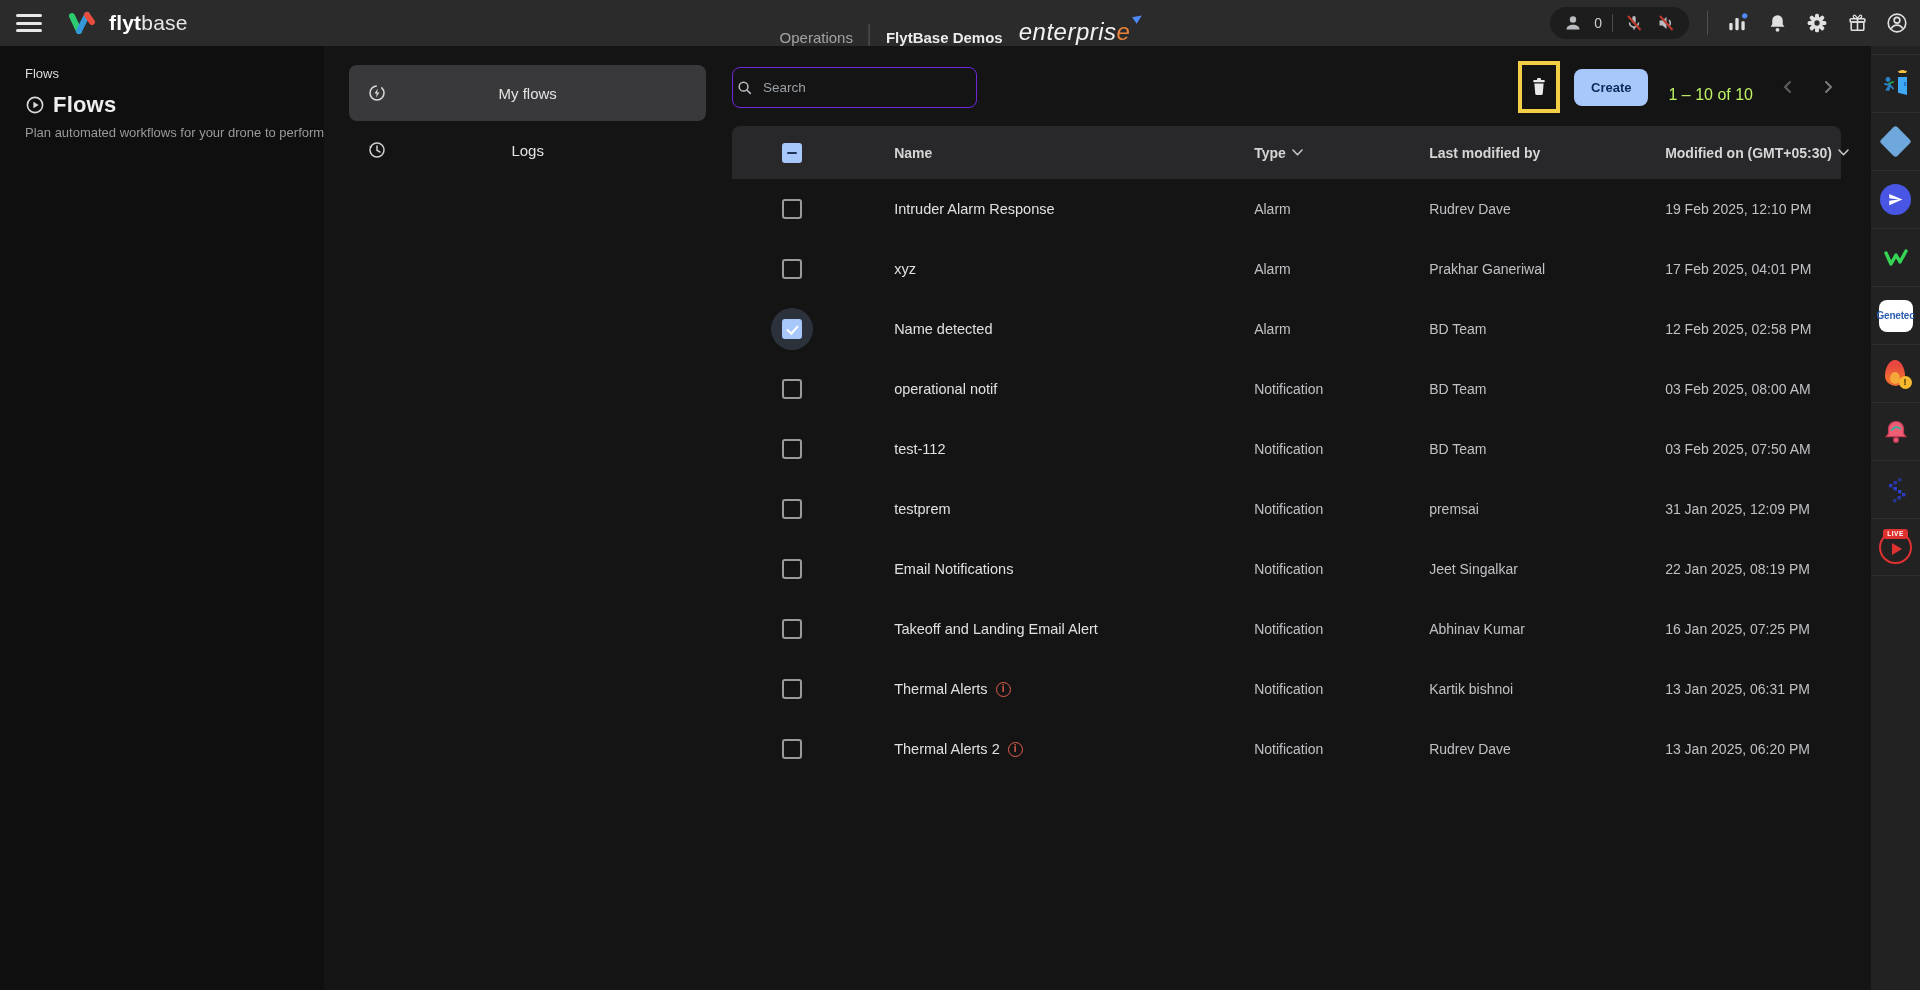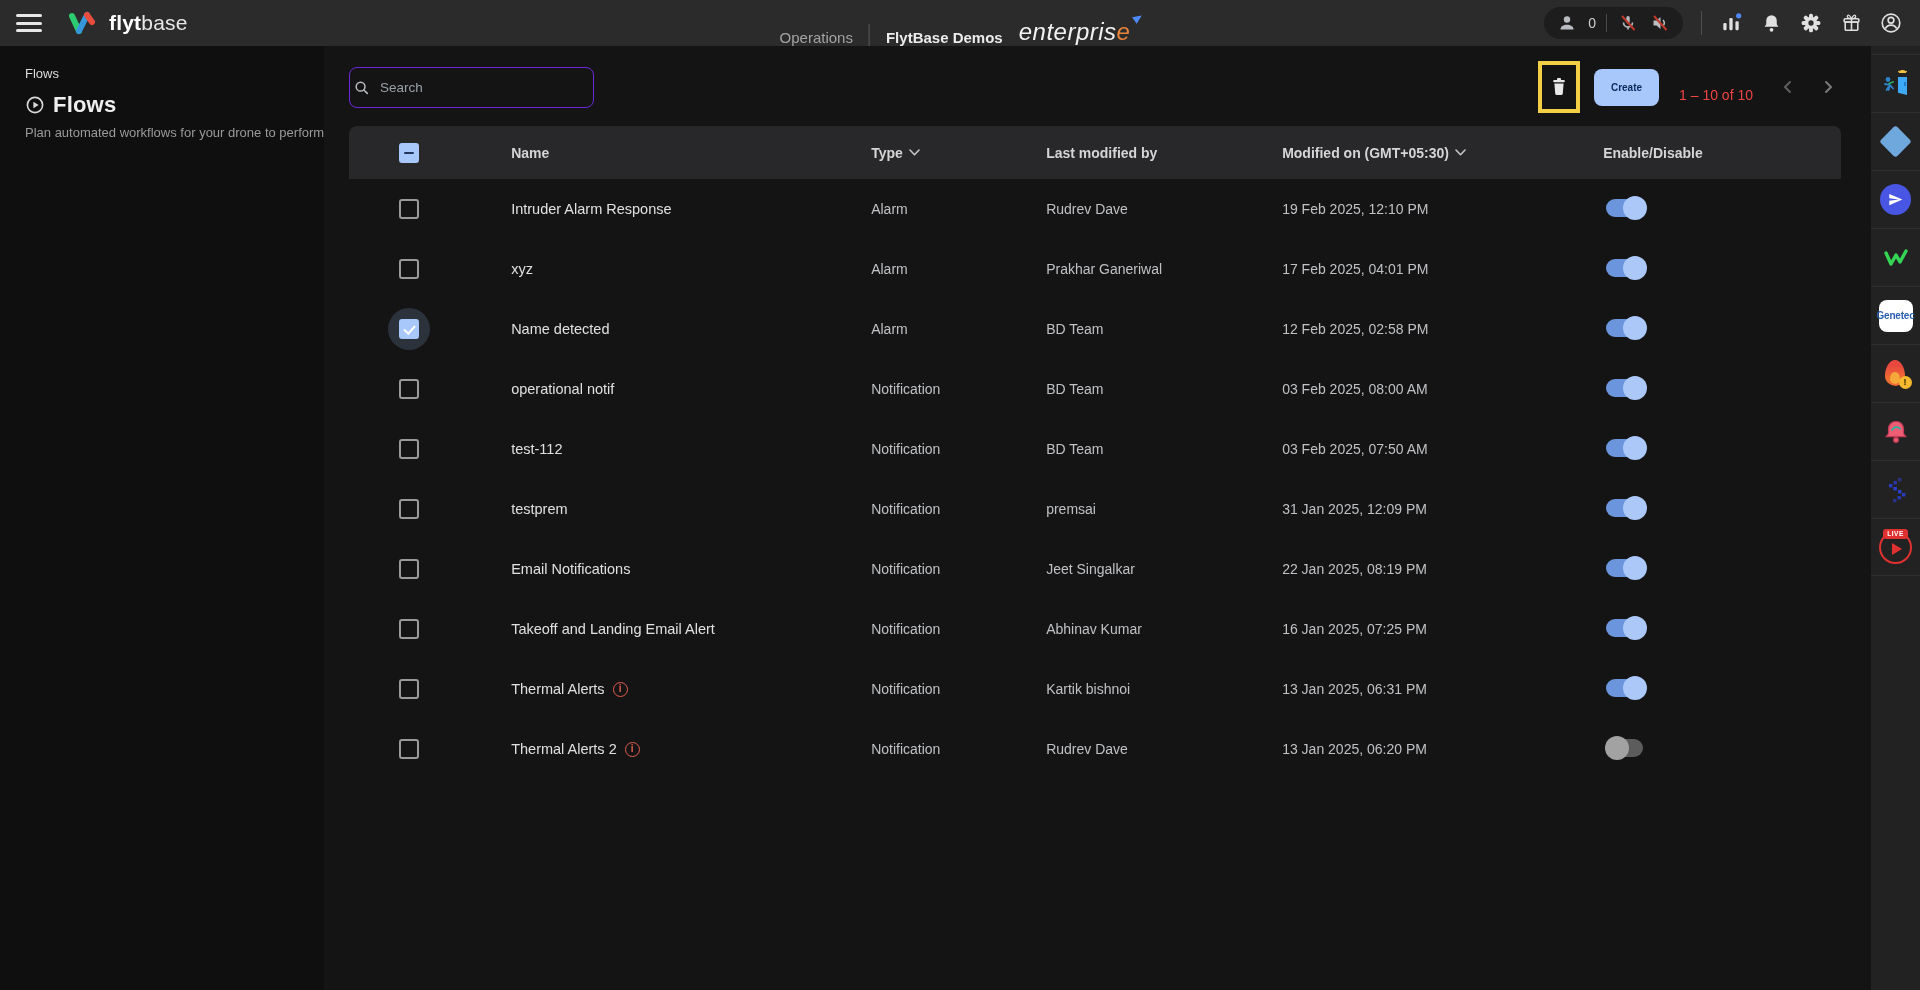--- a/index.html
+++ b/index.html
@@ -2,21 +2,21 @@
 <html><head>
 <meta charset="utf-8">
 <style>
   * { margin:0; padding:0; box-sizing:border-box; }
   html,body { width:1920px; height:990px; overflow:hidden; background:#131313;
     font-family:"Liberation Sans", sans-serif; -webkit-font-smoothing:antialiased; }
   .app { width:1920px; height:990px; display:flex; flex-direction:column; }
 
   
   .topbar { height:46px; background:#2b2b2b; display:flex; align-items:center;
-    padding:0 18px 0 16px; flex:0 0 auto; position:relative; z-index:5; }
+    padding:0 12px 0 16px; flex:0 0 auto; position:relative; z-index:5; }
   .hamburger { width:26px; height:18px; display:flex; flex-direction:column;
     justify-content:space-between; cursor:pointer; margin-right:26px; }
   .hamburger span { display:block; height:3px; border-radius:2px; background:#e8e8e8; }
   .brand { display:flex; align-items:center; gap:7px; cursor:pointer; }
   .brand-text { font-size:21px; color:#fff; letter-spacing:.2px; }
   .brand-text b { font-weight:700; }
   .brand-text i { font-style:normal; font-weight:300; color:#e6e6e6; }
   .topbar-center { position:absolute; left:50%; top:0; height:46px; transform:translateX(-50%);
     display:flex; align-items:flex-end; gap:16px; }
   .ops-label { color:#a3a3a3; font-size:15px; }
@@ -63,23 +63,23 @@
   .searchbox { width:245px; height:41px; border:1px solid #6d28d9; border-radius:8px;
     display:flex; align-items:center; padding:0 3px; gap:10px; background:transparent; }
   .searchbox input { background:transparent; border:none; outline:none; color:#e5e5e5;
     font-size:13.5px; width:100%; font-family:"Liberation Sans",sans-serif; }
   .searchbox input::placeholder { color:#9aa0a6; }
   .toolbar-right { margin-left:auto; display:flex; align-items:center; gap:14px; }
   .highlight-box { border:4px solid #f3cf45; width:42px; height:52px; display:flex;
     align-items:center; justify-content:center; }
   .delete-btn { background:none; border:none; cursor:pointer; display:flex; }
   .create-btn { background:#a8c7fa; color:#0b2a59; border:none; border-radius:8px;
-    height:37px; padding:0 17px; font-size:10px; font-weight:600; cursor:pointer;
+    height:37px; padding:0 17px; font-size:13px; font-weight:600; cursor:pointer;
     font-family:"Liberation Sans",sans-serif; }
-  .page-range { color:#ef4444; font-size:14px; margin:16px 8px 0 6px; }
+  .page-range { color:#bef264; font-size:16px; margin:16px 8px 0 6px; }
   .pg-btn { background:none; border:none; cursor:pointer; display:flex; padding:4px; }
 
   
   .grid-cols { display:grid; grid-template-columns:162px 360px 175px 236px 321px 1fr; align-items:center; }
   .thead { background:#28282a; border-radius:8px 8px 0 0; height:53px; margin-top:17px; }
   .thead .hcell { font-size:14px; color:#d5d5d5; font-weight:600; display:flex; align-items:center; gap:6px;text-align:right; }
   .cb-pad { padding-left:50px; }
   .trow { height:60px; cursor:pointer; }
   .cell { font-size:14px; color:#bfc1c4; }
   .name-cell { color:#e0e0e0; font-size:14.5px; display:flex; align-items:center; gap:8px; }
@@ -243,20 +243,41 @@
               <circle cx="10" cy="10" r="7.6" fill="none" stroke="#dadada" stroke-width="1.6"></circle>
               <polygon points="8.4,6.8 13.6,10 8.4,13.2" fill="#dadada"></polygon>
             </svg>
           <span class="page-title">Flows</span>
         </div>
         <div class="page-sub">Plan automated workflows for your drone to perform</div>
       </div>
 
       <div class="main">
 
+        <div class="side-tabs">
+          <div class="side-tab active">
+            <span class="tab-ic">
+              <svg width="20" height="20" viewBox="0 0 20 20">
+                  <circle cx="10" cy="10" r="7" fill="none" stroke="#dadada" stroke-width="1.5" stroke-dasharray="32 6" stroke-linecap="round"></circle>
+                  <polygon points="10.8,5.4 7.6,10.6 9.7,10.6 9.1,14.6 12.4,9.4 10.2,9.4" fill="#dadada"></polygon>
+                </svg>
+            </span>
+            <span class="tab-label">My flows</span>
+          </div>
+          <div class="side-tab">
+            <span class="tab-ic">
+              <svg width="20" height="20" viewBox="0 0 20 20">
+                  <circle cx="10" cy="10" r="7" fill="none" stroke="#cfcfcf" stroke-width="1.5"></circle>
+                  <path d="M10 6v4.3l2.9 1.7" fill="none" stroke="#cfcfcf" stroke-width="1.5" stroke-linecap="round"></path>
+                  <path d="M3 8.5 2.6 5.6 5.4 7" fill="#cfcfcf"></path>
+                </svg>
+            </span>
+            <span class="tab-label">Logs</span>
+          </div>
+        </div>
 
         <div class="work">
           <div class="toolbar">
             <div class="searchbox">
               <svg width="19" height="19" viewBox="0 0 20 20">
                   <circle cx="9" cy="9" r="5.2" fill="none" stroke="#b9bdc1" stroke-width="1.8"></circle>
                   <line x1="12.9" y1="12.9" x2="17" y2="17" stroke="#b9bdc1" stroke-width="1.8" stroke-linecap="round"></line>
                 </svg>
               <input type="text" placeholder="Search" style="">
             </div>

